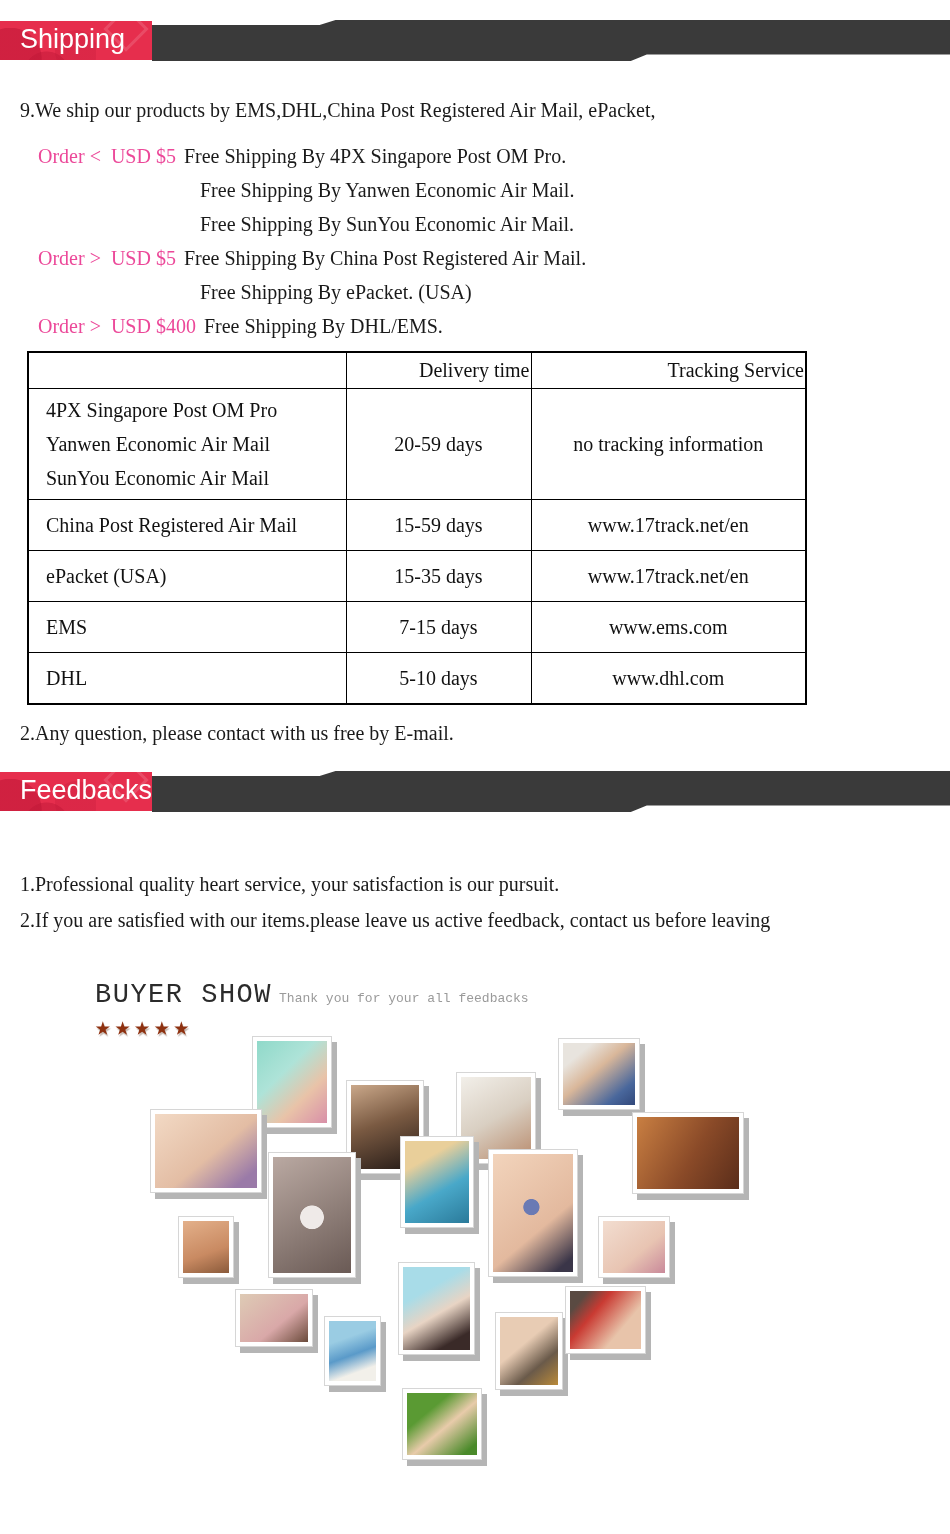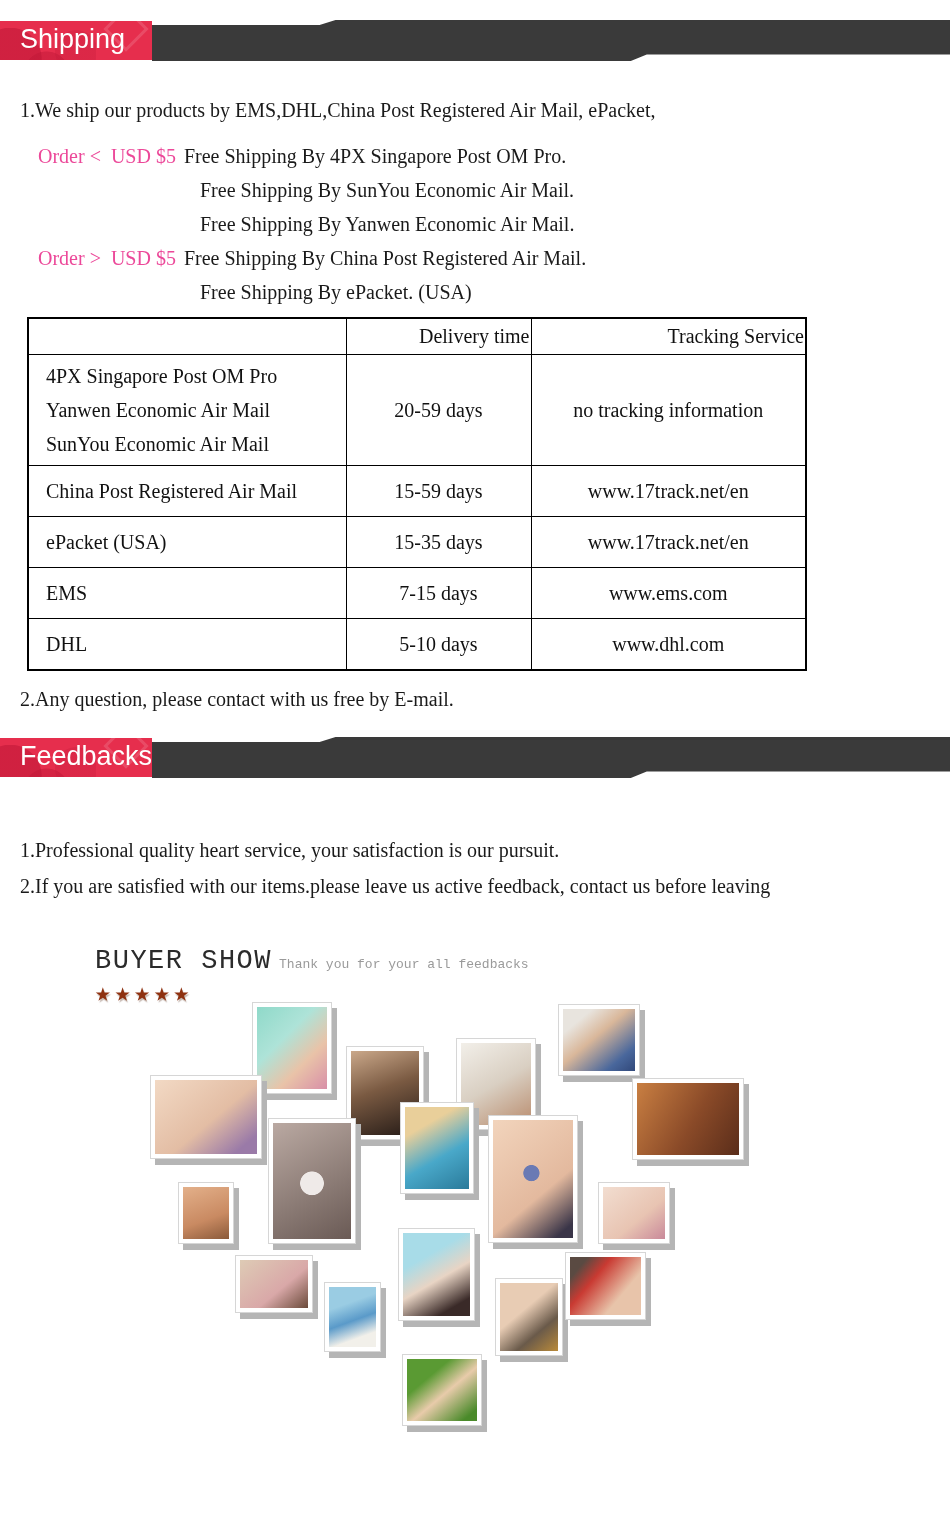--- a/index.html
+++ b/index.html
@@ -103,29 +103,30 @@
 </head>
 <body>
 
 <div class="banner">
   <div class="banner-dark"></div>
   <div class="banner-red"></div>
   <div class="banner-label">Shipping</div>
 </div>
 
 <div class="intro">
-  <div class="l1">1.We ship our products by EMS,DHL,China Post Registered Air Mail, ePacket,</div>
+  <div class="l1">9.We ship our products by EMS,DHL,China Post Registered Air Mail, ePacket,</div>
 </div>
 
 <div class="rules">
     <div class="rule-line"><span class="rule-prefix">Order &lt;  USD $5</span><span>Free Shipping By 4PX Singapore Post OM Pro.</span></div>
+    <div class="rule-line indent"><span>Free Shipping By Yanwen Economic Air Mail.</span></div>
     <div class="rule-line indent"><span>Free Shipping By SunYou Economic Air Mail.</span></div>
-    <div class="rule-line indent"><span>Free Shipping By Yanwen Economic Air Mail.</span></div>
     <div class="rule-line"><span class="rule-prefix">Order &gt;  USD $5</span><span>Free Shipping By China Post Registered Air Mail.</span></div>
     <div class="rule-line indent"><span>Free Shipping By ePacket. (USA)</span></div>
+    <div class="rule-line"><span class="rule-prefix">Order &gt;  USD $400</span><span>Free Shipping By DHL/EMS.</span></div>
   </div>
 
 <table class="ship-table">
   <colgroup>
     <col style="width:318px">
       <col style="width:185px">
       <col style="width:275px">
   </colgroup>
   <thead>
     <tr>

